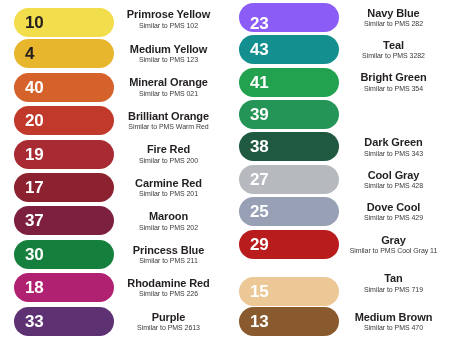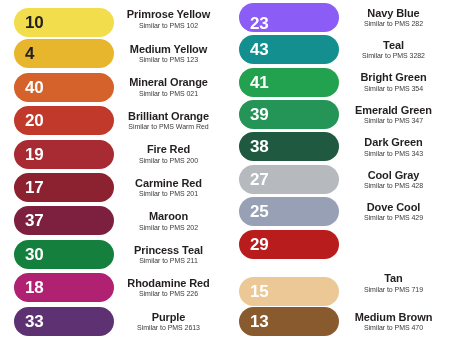--- a/index.html
+++ b/index.html
@@ -150,21 +150,21 @@
         <div class="labels">
           <div class="name">Maroon</div>
           <div class="pms">Similar to PMS 202</div>
         </div>
       </div>
       <div class="swatch-row">
         <div class="chip" style="background: #15803d;">
           <span class="chip-number">30</span>
         </div>
         <div class="labels">
-          <div class="name">Princess Teal</div>
+          <div class="name">Princess Blue</div>
           <div class="pms">Similar to PMS 211</div>
         </div>
       </div>
       <div class="swatch-row">
         <div class="chip" style="background: rgb(176, 33, 113);">
           <span class="chip-number">18</span>
         </div>
         <div class="labels">
           <div class="name">Rhodamine Red</div>
           <div class="pms">Similar to PMS 226</div>
@@ -205,24 +205,20 @@
         </div>
         <div class="labels">
           <div class="name">Bright Green</div>
           <div class="pms">Similar to PMS 354</div>
         </div>
       </div>
       <div class="swatch-row">
         <div class="chip" style="background: rgb(36, 148, 87);">
           <span class="chip-number">39</span>
         </div>
-        <div class="labels">
-          <div class="name">Emerald Green</div>
-          <div class="pms">Similar to PMS 347</div>
-        </div>
       </div>
       <div class="swatch-row">
         <div class="chip" style="background: rgb(30, 89, 64);">
           <span class="chip-number">38</span>
         </div>
         <div class="labels">
           <div class="name">Dark Green</div>
           <div class="pms">Similar to PMS 343</div>
         </div>
       </div>
@@ -240,20 +236,24 @@
           <span class="chip-number">25</span>
         </div>
         <div class="labels">
           <div class="name">Dove Cool</div>
           <div class="pms">Similar to PMS 429</div>
         </div>
       </div>
       <div class="swatch-row">
         <div class="chip" style="background: #b91c1c;">
           <span class="chip-number">29</span>
+        </div>
+        <div class="labels">
+          <div class="name">Gray</div>
+          <div class="pms">Similar to PMS Cool Gray 11</div>
         </div>
       </div>
       <div class="swatch-row">
         <div class="chip" style="background: rgb(236, 200, 150); margin-top: 17px;">
           <span class="chip-number">15</span>
         </div>
         <div class="labels">
           <div class="name">Tan</div>
           <div class="pms">Similar to PMS 719</div>
         </div>

